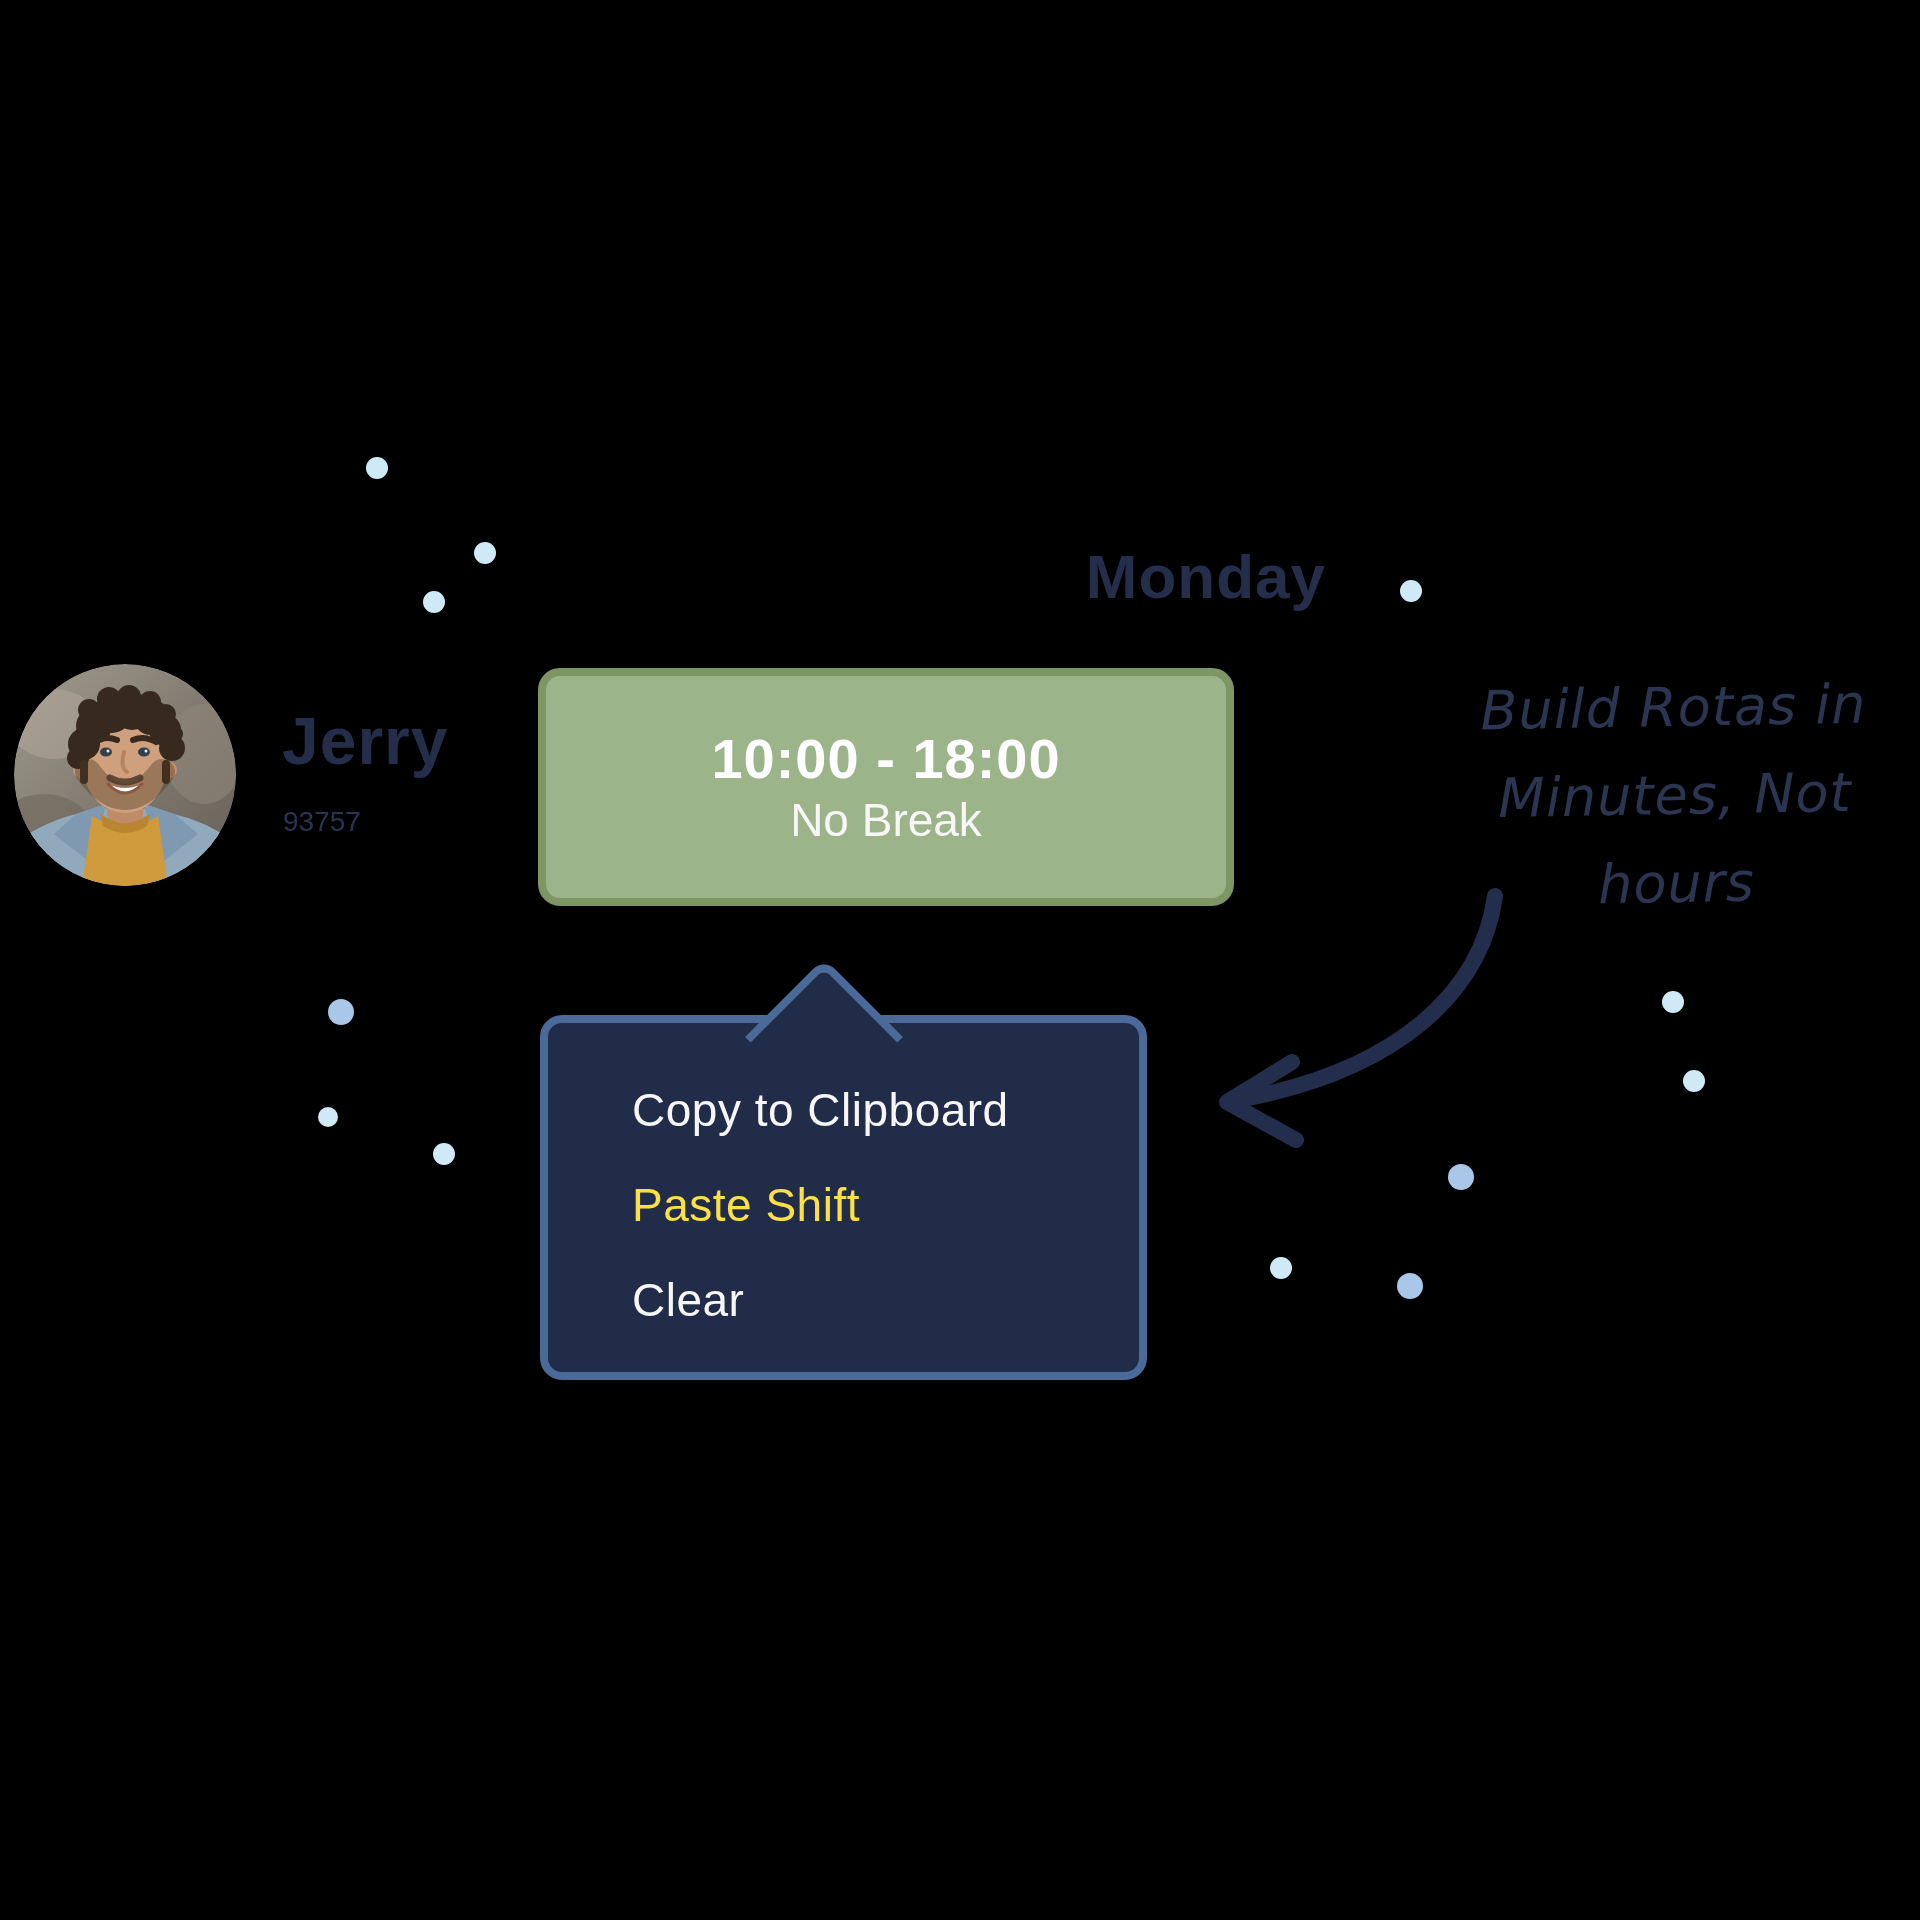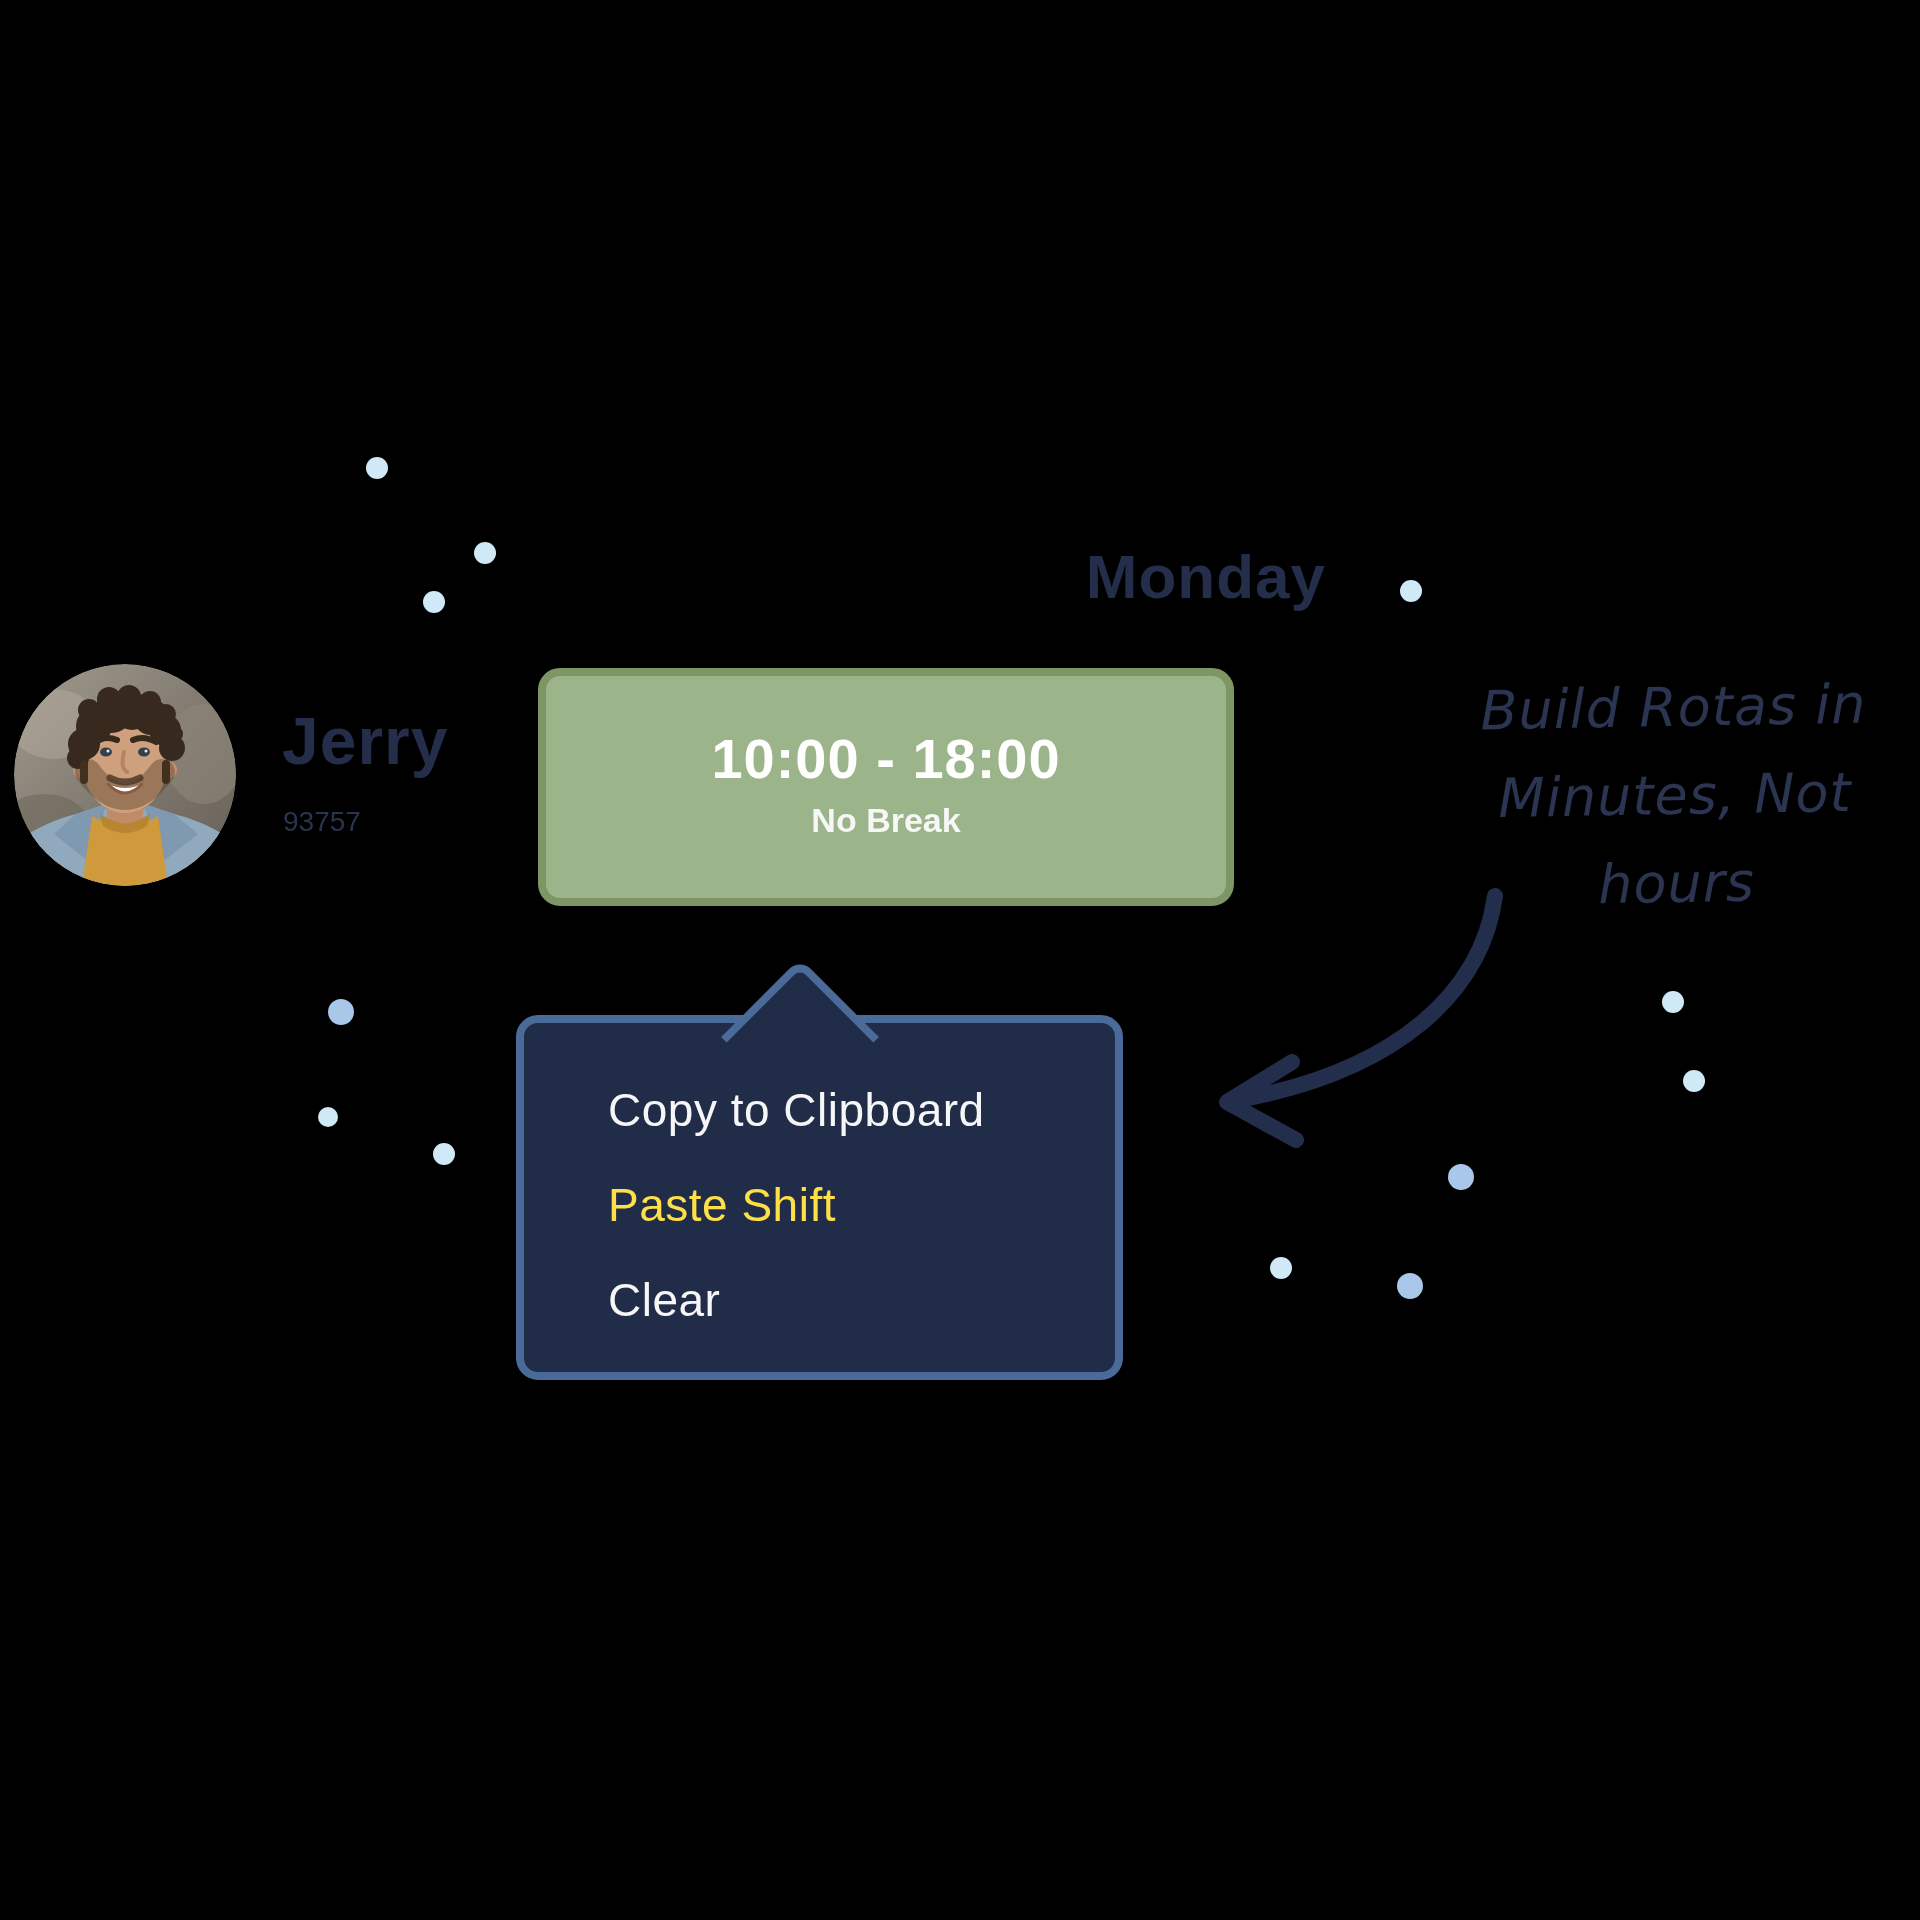--- a/index.html
+++ b/index.html
@@ -20,24 +20,24 @@
 
   
   #day-heading{left:538px;top:546px;width:788px;text-align:right;font-size:62px;line-height:62px;
     font-weight:800;color:#242e4b;letter-spacing:1px;}
 
   
   #shift-card{left:538px;top:668px;width:696px;height:238px;box-sizing:border-box;
     border:8px solid #7d9663;background:#9cb489;border-radius:22px;
     display:flex;flex-direction:column;align-items:center;justify-content:center;gap:10px;}
   #shift-time{font-size:56px;line-height:56px;font-weight:800;color:#ffffff;letter-spacing:1px;}
-  #shift-break{font-size:34px;line-height:46px;font-weight:700;color:#f7f7f7;}
+  #shift-break{font-size:46px;line-height:46px;font-weight:400;color:#f7f7f7;}
 
   
-  #context-menu{left:516px;top:1015px;width:607px;height:365px;box-sizing:border-box;
+  #context-menu{left:540px;top:1015px;width:607px;height:365px;box-sizing:border-box;
     border:8px solid #c2410c;background:#212c48;border-radius:22px;}
   #context-menu-pointer{left:220px;top:-42px;width:112px;height:112px;box-sizing:border-box;
     background:#212c48;border-top:8px solid #4a6b99;border-left:8px solid #4a6b99;
     border-top-left-radius:16px;transform:rotate(45deg);}
   #menu-items{position:absolute;left:0;top:0;right:0;padding:64px 20px 0 84px;z-index:2;}
   .menu-item{font-size:46px;line-height:46px;font-weight:400;color:#f6f6f6;
     margin-bottom:49px;letter-spacing:0.5px;cursor:pointer;}
 
   
   #annotation{left:1425px;top:664px;width:500px;text-align:center;

